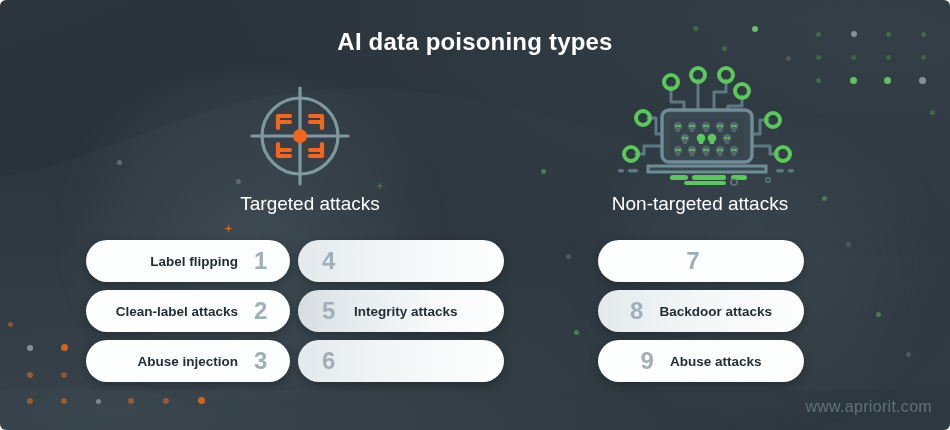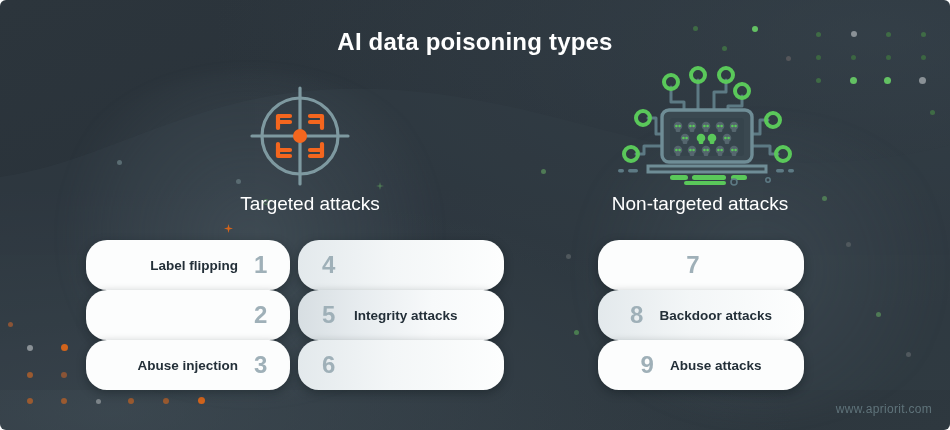--- a/index.html
+++ b/index.html
@@ -91,21 +91,21 @@
   #header-targeted { left: 110px; top: 193px; width: 400px; }
   #header-nontargeted { left: 500px; top: 193px; width: 400px; }
 
   
   #icon-target { position: absolute; left: 244px; top: 84px; width: 112px; height: 104px; }
   #icon-laptop { position: absolute; left: 618px; top: 62px; width: 178px; height: 124px; }
 
   
   .pill {
     position: absolute;
-    height: 50px;
+    height: 42px;
     border-radius: 21px;
     display: flex;
     align-items: center;
     box-sizing: border-box;
     box-shadow: 0 3px 10px rgba(10,16,20,0.35);
   }
   .pill.plain { background: #fcfdfd; }
   .pill.grad-l {
     background: linear-gradient(to right, #d7dee2 0%, #e7ecef 30%, #f7f9fa 65%, #fdfefe 100%);
   }
@@ -141,21 +141,21 @@
   .row-1 { top: 240px; }
   .row-2 { top: 290px; }
   .row-3 { top: 340px; }
 
   
   #watermark {
     position: absolute;
     right: 18px;
     bottom: 14px;
     color: #5f737a;
-    font-size: 12px;
+    font-size: 16px;
     letter-spacing: 0.3px;
   }
 </style>
 </head>
 <body>
 
 <div id="infographic">
 
   <svg class="blob" id="blob-wave" viewBox="0 0 1040 330" preserveAspectRatio="none">
     <path d="M0,120 C120,120 210,40 360,30 C520,20 640,78 760,96 C880,114 980,92 1040,70 L1040,330 L0,330 Z" fill="#333d45" opacity="0.85"></path>
@@ -345,20 +345,21 @@
   </svg>
 
   <div class="section-header" id="header-nontargeted">Non-targeted attacks</div>
   <div class="section-header" id="header-targeted">Targeted attacks</div>
 
   <div class="pill plain dir-lr col-a row-1">
     <span class="pill-label">Label flipping</span>
     <span class="pill-num">1</span>
   </div>
   <div class="pill plain dir-lr col-a row-2">
+    <span class="pill-label">Clean-label attacks</span>
     <span class="pill-num">2</span>
   </div>
   <div class="pill plain dir-lr col-a row-3">
     <span class="pill-label">Abuse injection</span>
     <span class="pill-num">3</span>
   </div>
 
   <div class="pill grad-r dir-rl col-b row-1">
     <span class="pill-num">4</span>
   </div>

